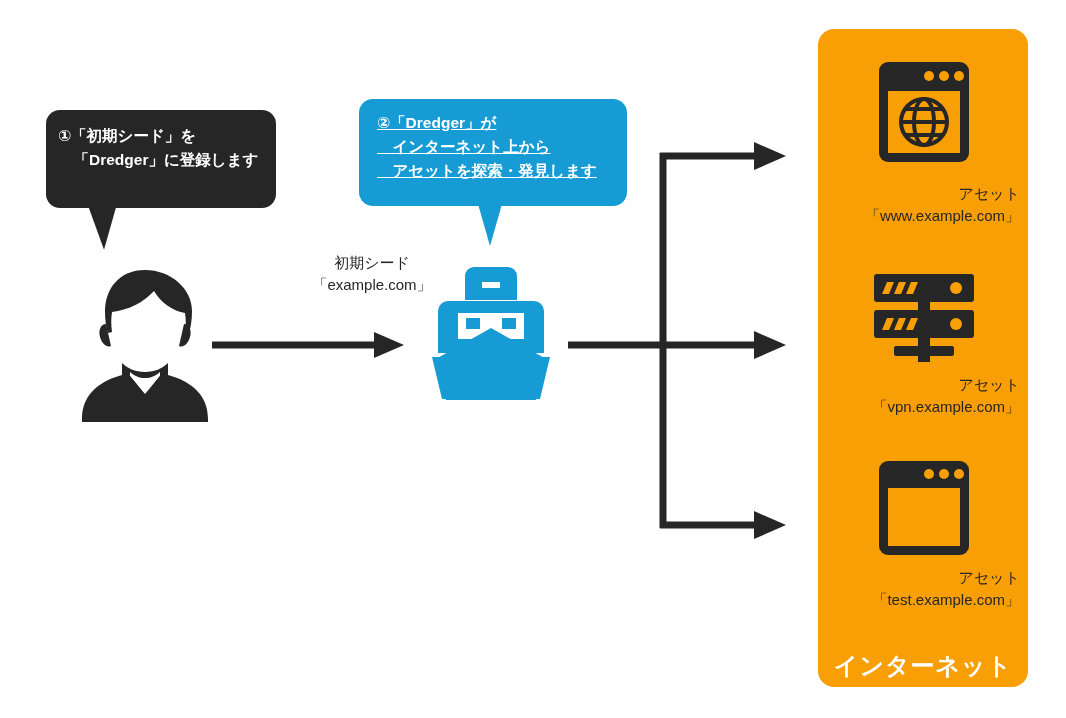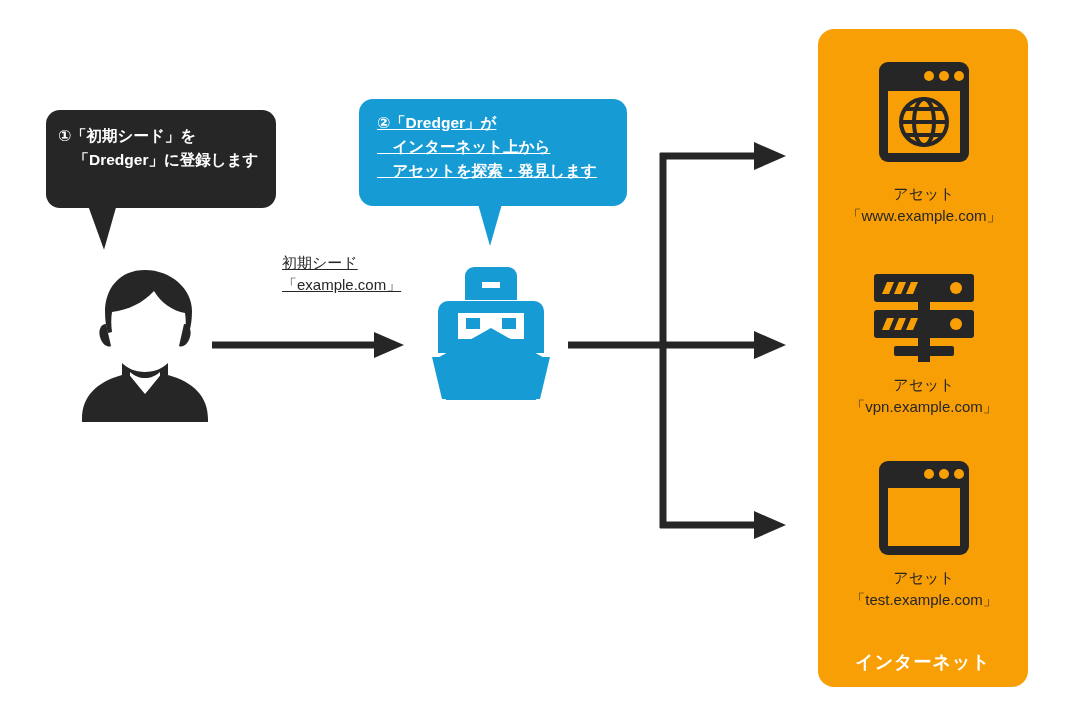--- a/index.html
+++ b/index.html
@@ -28,21 +28,21 @@
     height: 658px;
     background: #f99f06;
     border-radius: 16px;
   }
   #internet-label {
     position: absolute;
     left: 818px;
     top: 650px;
     width: 210px;
     text-align: center;
-    font-size: 18px;
+    font-size: 24px;
     font-weight: bold;
     color: #ffffff;
     letter-spacing: 1px;
   }
 
   
   .bubble {
     position: absolute;
     border-radius: 14px;
     box-sizing: border-box;
@@ -93,30 +93,30 @@
     border-right: 12px solid transparent;
     border-top: 42px solid #169bd5;
   }
 
   
   .node {
     position: absolute;
   }
   .caption {
     position: absolute;
-    text-align: center;
+    text-align: right;
     color: #262626;
     font-size: 15px;
     line-height: 1.45;
     white-space: pre;
   }
   .caption.onorange { color: #262626; }
 
   #customer-caption { left: 70px; top: 435px; width: 150px; }
-  #seed-caption     { left: 282px; top: 252px; width: 180px; text-align: left; text-decoration: underline; }
+  #seed-caption     { left: 282px; top: 252px; width: 180px; text-align: center; }
   #dredger-caption  { left: 416px; top: 420px; width: 150px; }
 
   #asset-1-caption { left: 828px; top: 183px; width: 192px; }
   #asset-2-caption { left: 828px; top: 374px; width: 192px; }
   #asset-3-caption { left: 828px; top: 567px; width: 192px; }
 </style>
 </head>
 <body>
 
 <div id="stage">

